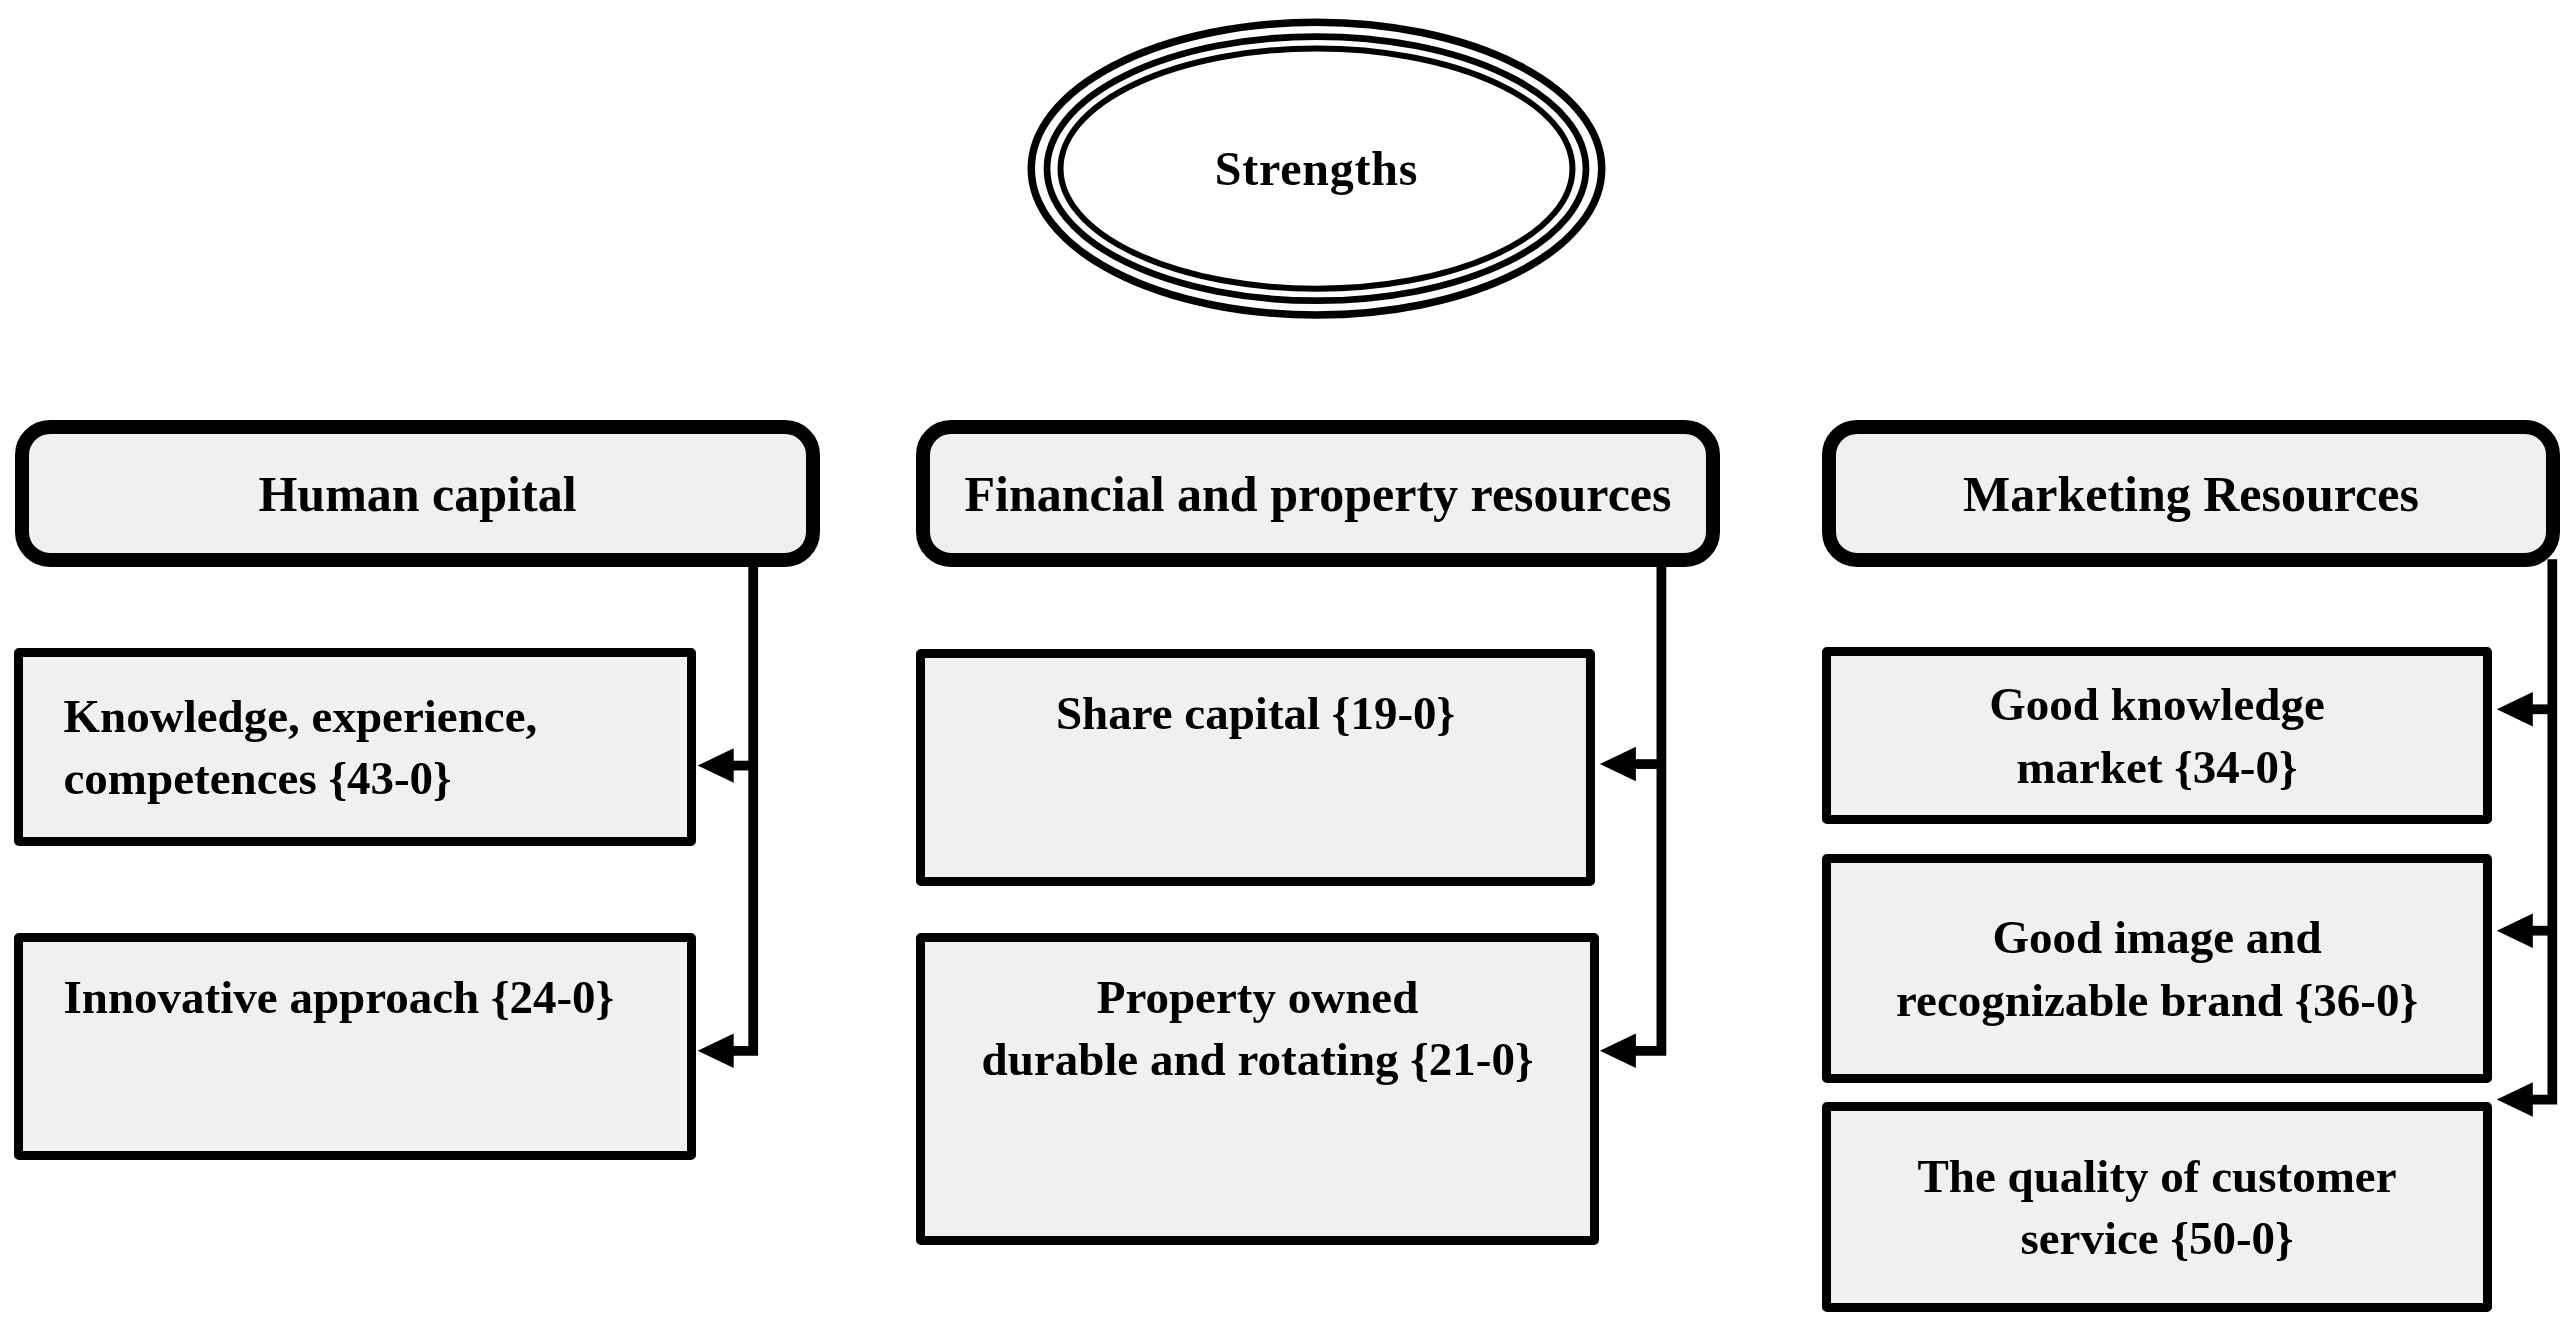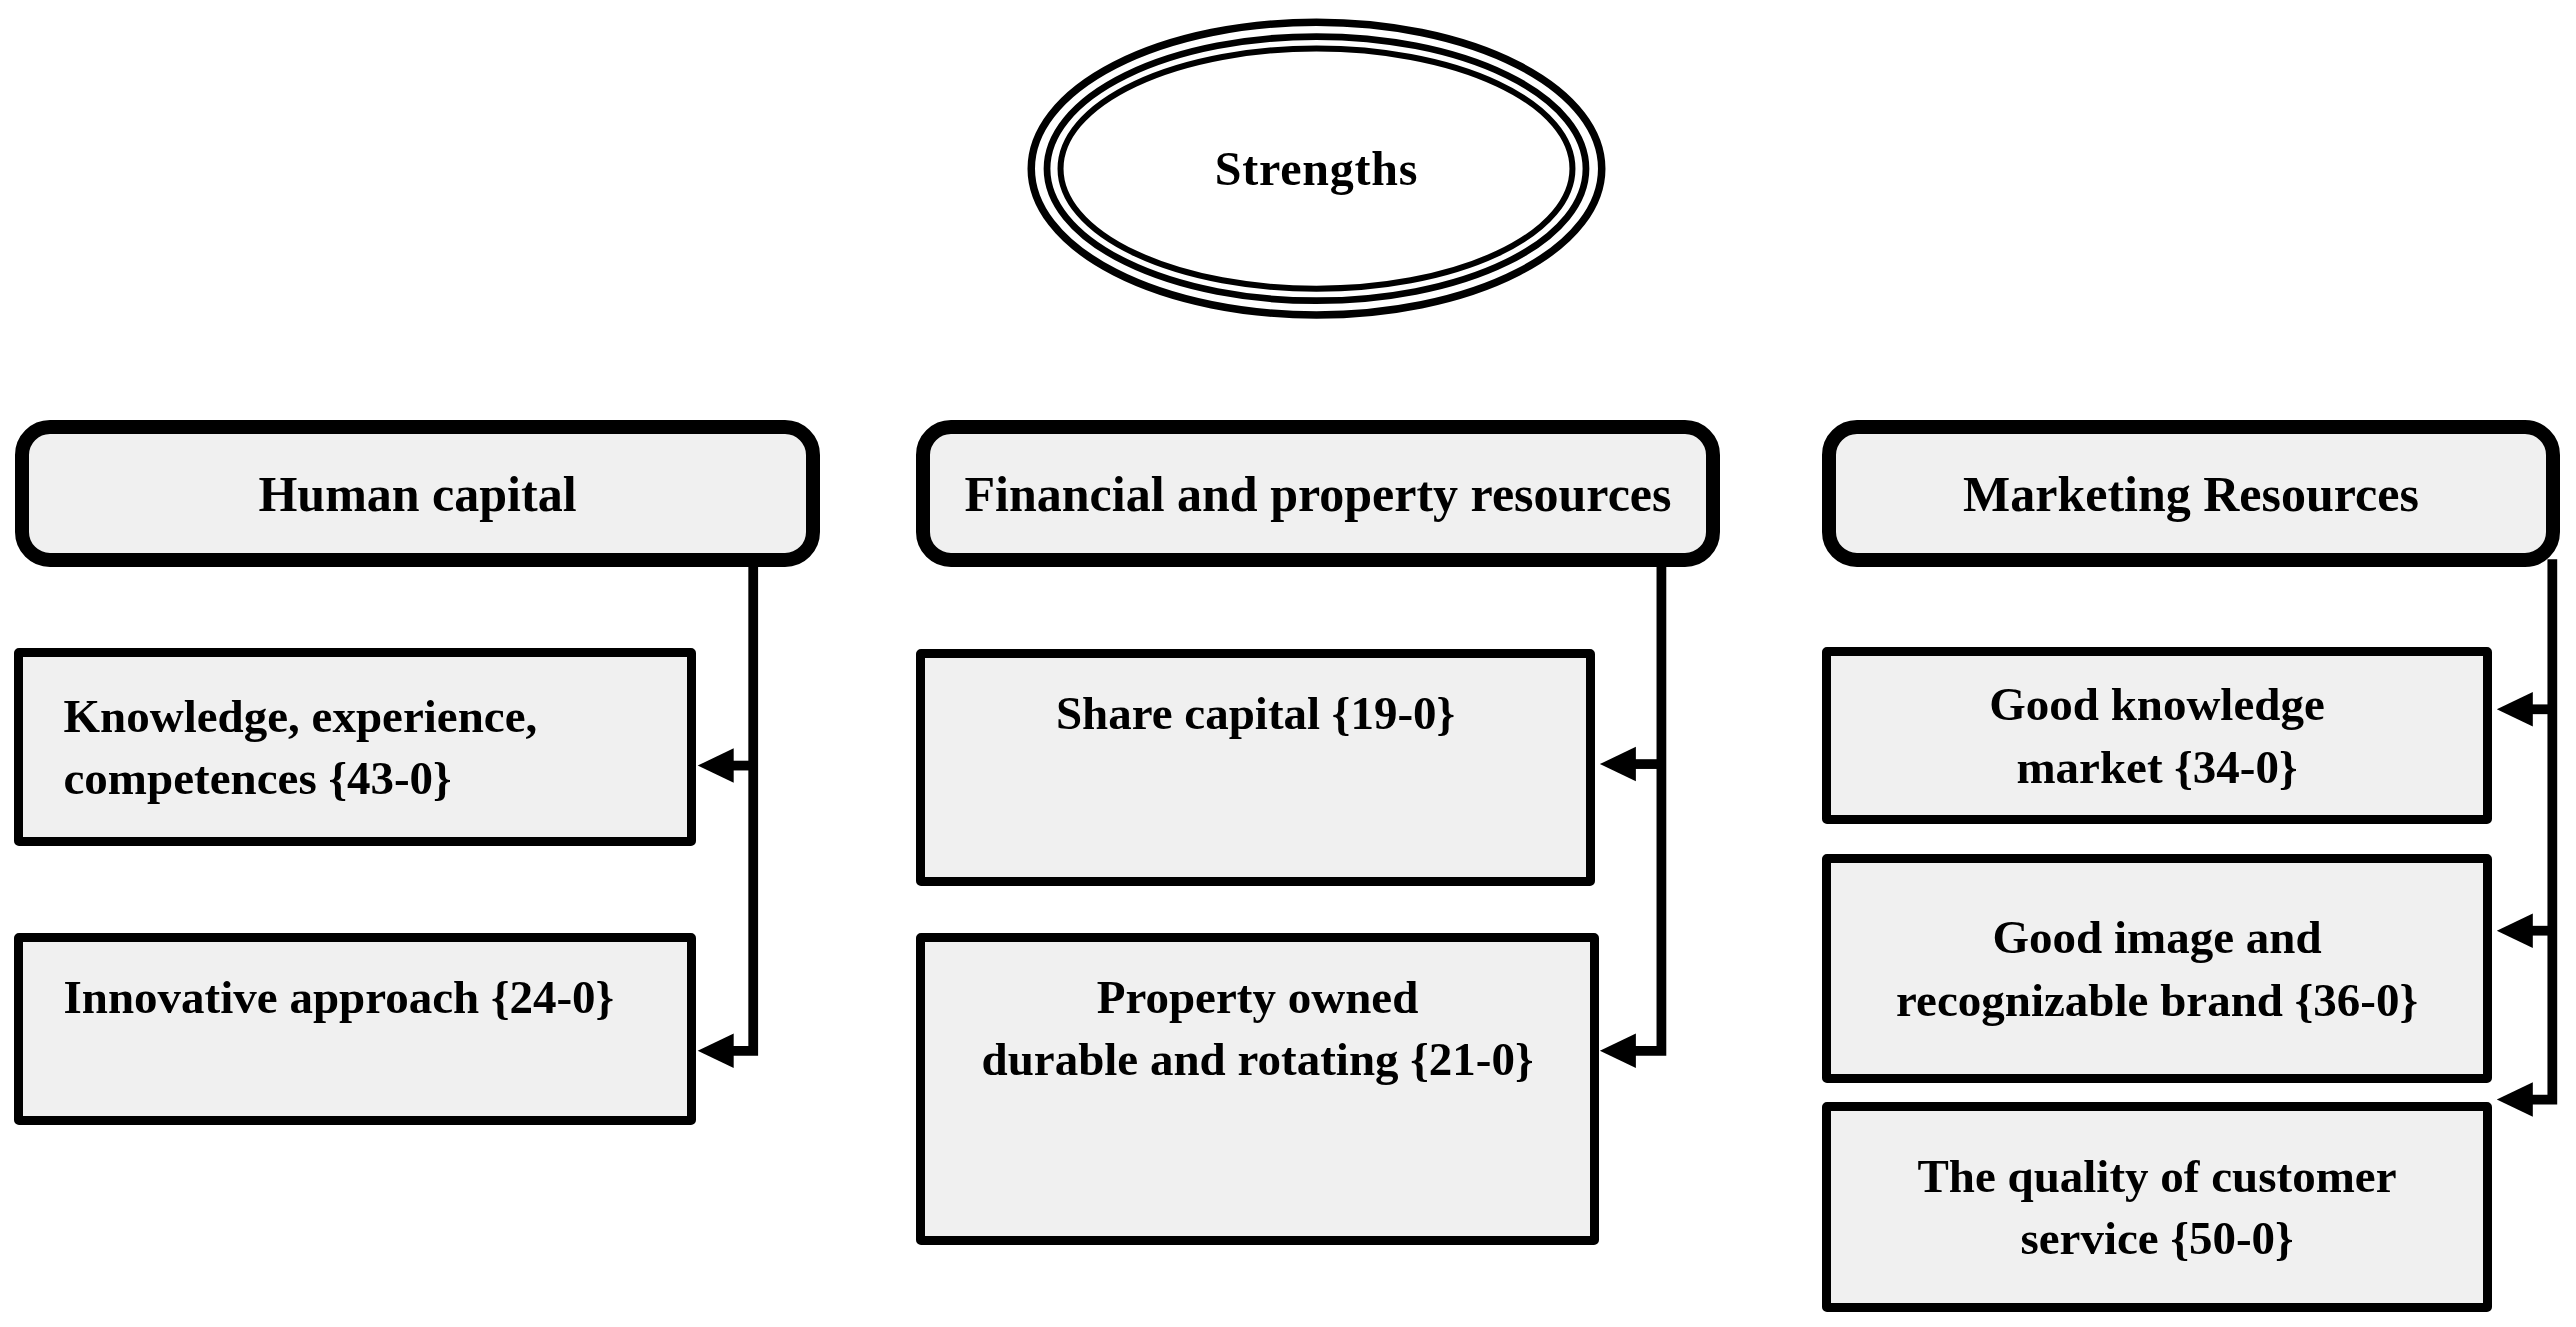--- a/index.html
+++ b/index.html
@@ -49,21 +49,21 @@
       <ellipse class="ring" cx="395" cy="210" rx="380" ry="195" stroke-width="10"></ellipse>
       <ellipse class="ring" cx="395" cy="210" rx="359" ry="176" stroke-width="9"></ellipse>
       <ellipse class="ring" cx="395" cy="210" rx="341" ry="160" stroke-width="8"></ellipse>
     </svg>
     <div class="ellipse-label">Strengths</div>
   </div>
 
   <div class="box header" style="left:15px;top:420px;width:805px;height:147px;">Human capital</div>
   <div class="box left-text" style="left:13.5px;top:648px;width:682px;height:198px;">Knowledge, experience,
 competences {43-0}</div>
-  <div class="box left-text top-pad" style="left:13.5px;top:933px;width:682px;height:192px;">Innovative approach {24-0}</div>
+  <div class="box left-text top-pad" style="left:13.5px;top:933px;width:682px;height:227px;">Innovative approach {24-0}</div>
 
   <div class="box header" style="left:916px;top:420px;width:804px;height:147px;">Financial and property resources</div>
   <div class="box top-pad" style="left:916px;top:649px;width:679px;height:237px;">Share capital {19-0}</div>
   <div class="box top-pad" style="left:916px;top:933px;width:683px;height:312px;">Property owned
 durable and rotating {21-0}</div>
 
   <div class="box header" style="left:1822px;top:420px;width:738px;height:147px;">Marketing Resources</div>
   <div class="box" style="left:1822px;top:647px;width:670px;height:177px;">Good knowledge
 market {34-0}</div>
   <div class="box" style="left:1822px;top:854px;width:670px;height:229px;">Good image and

